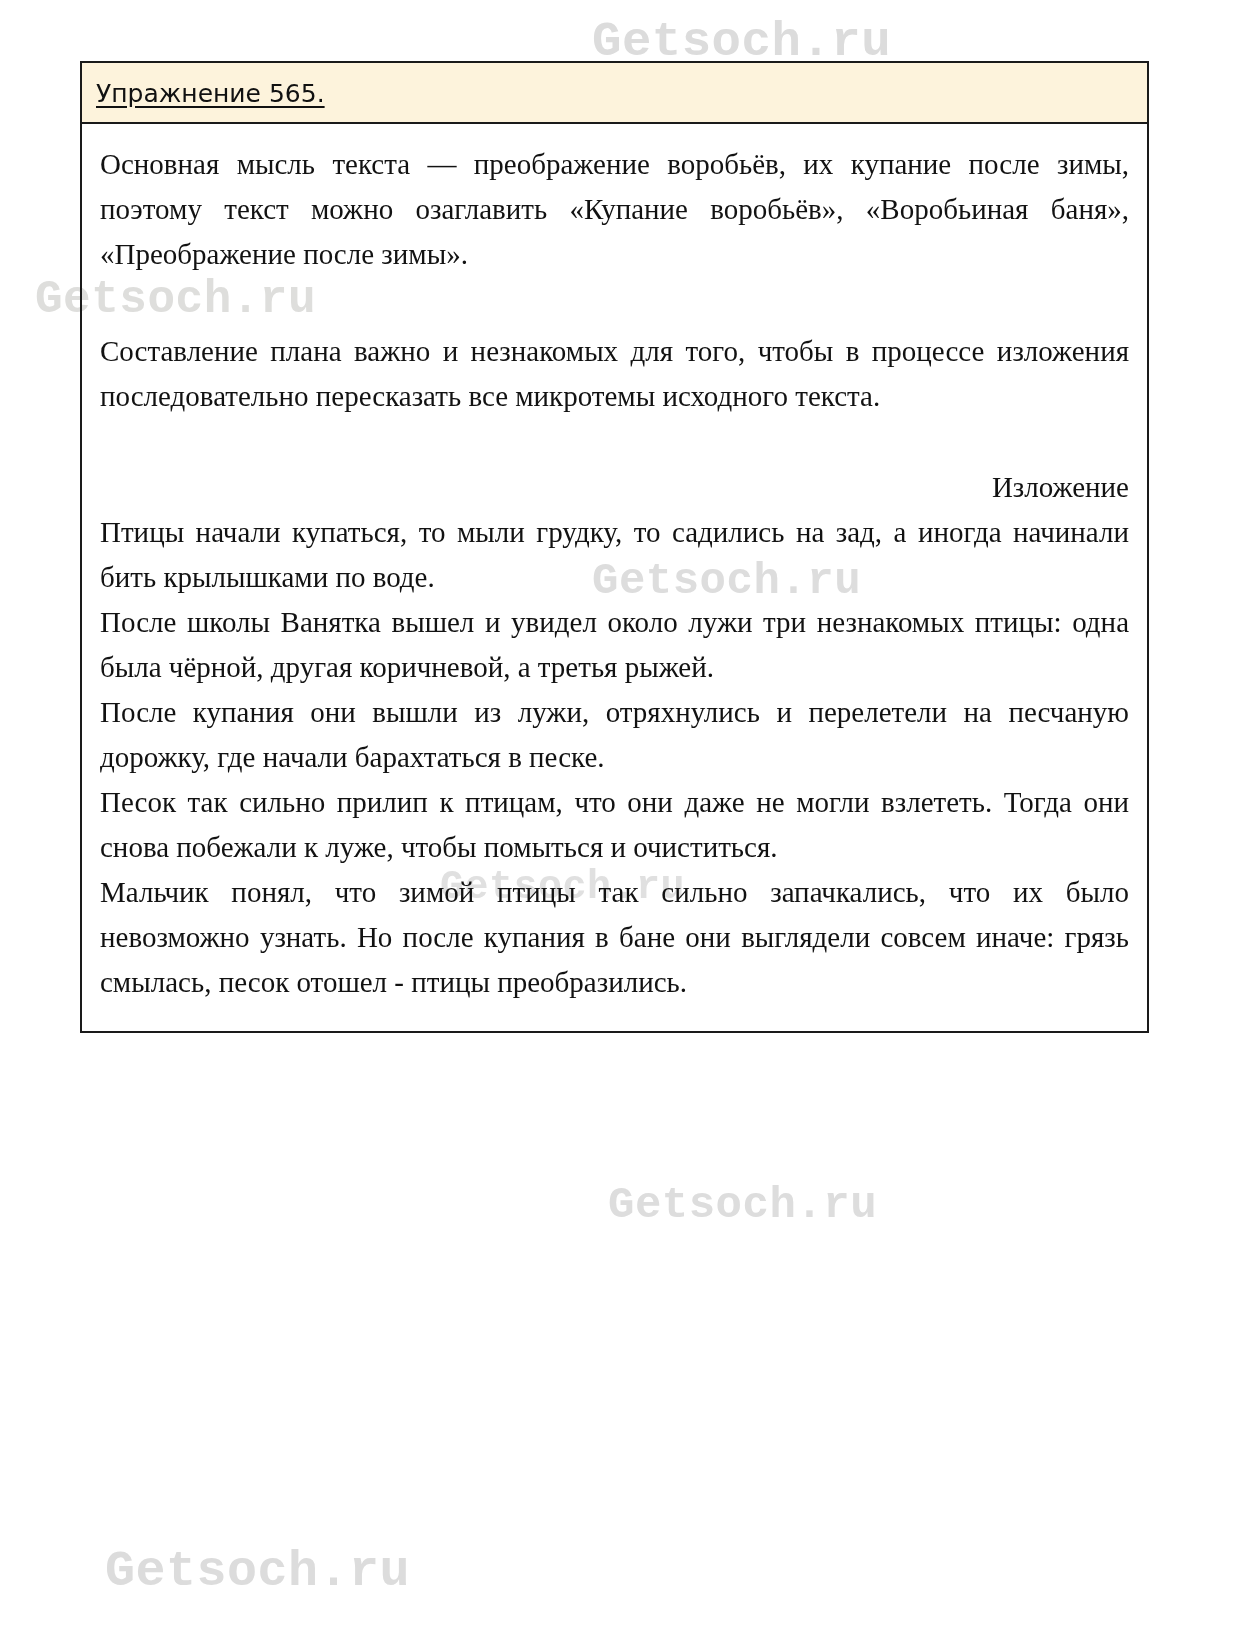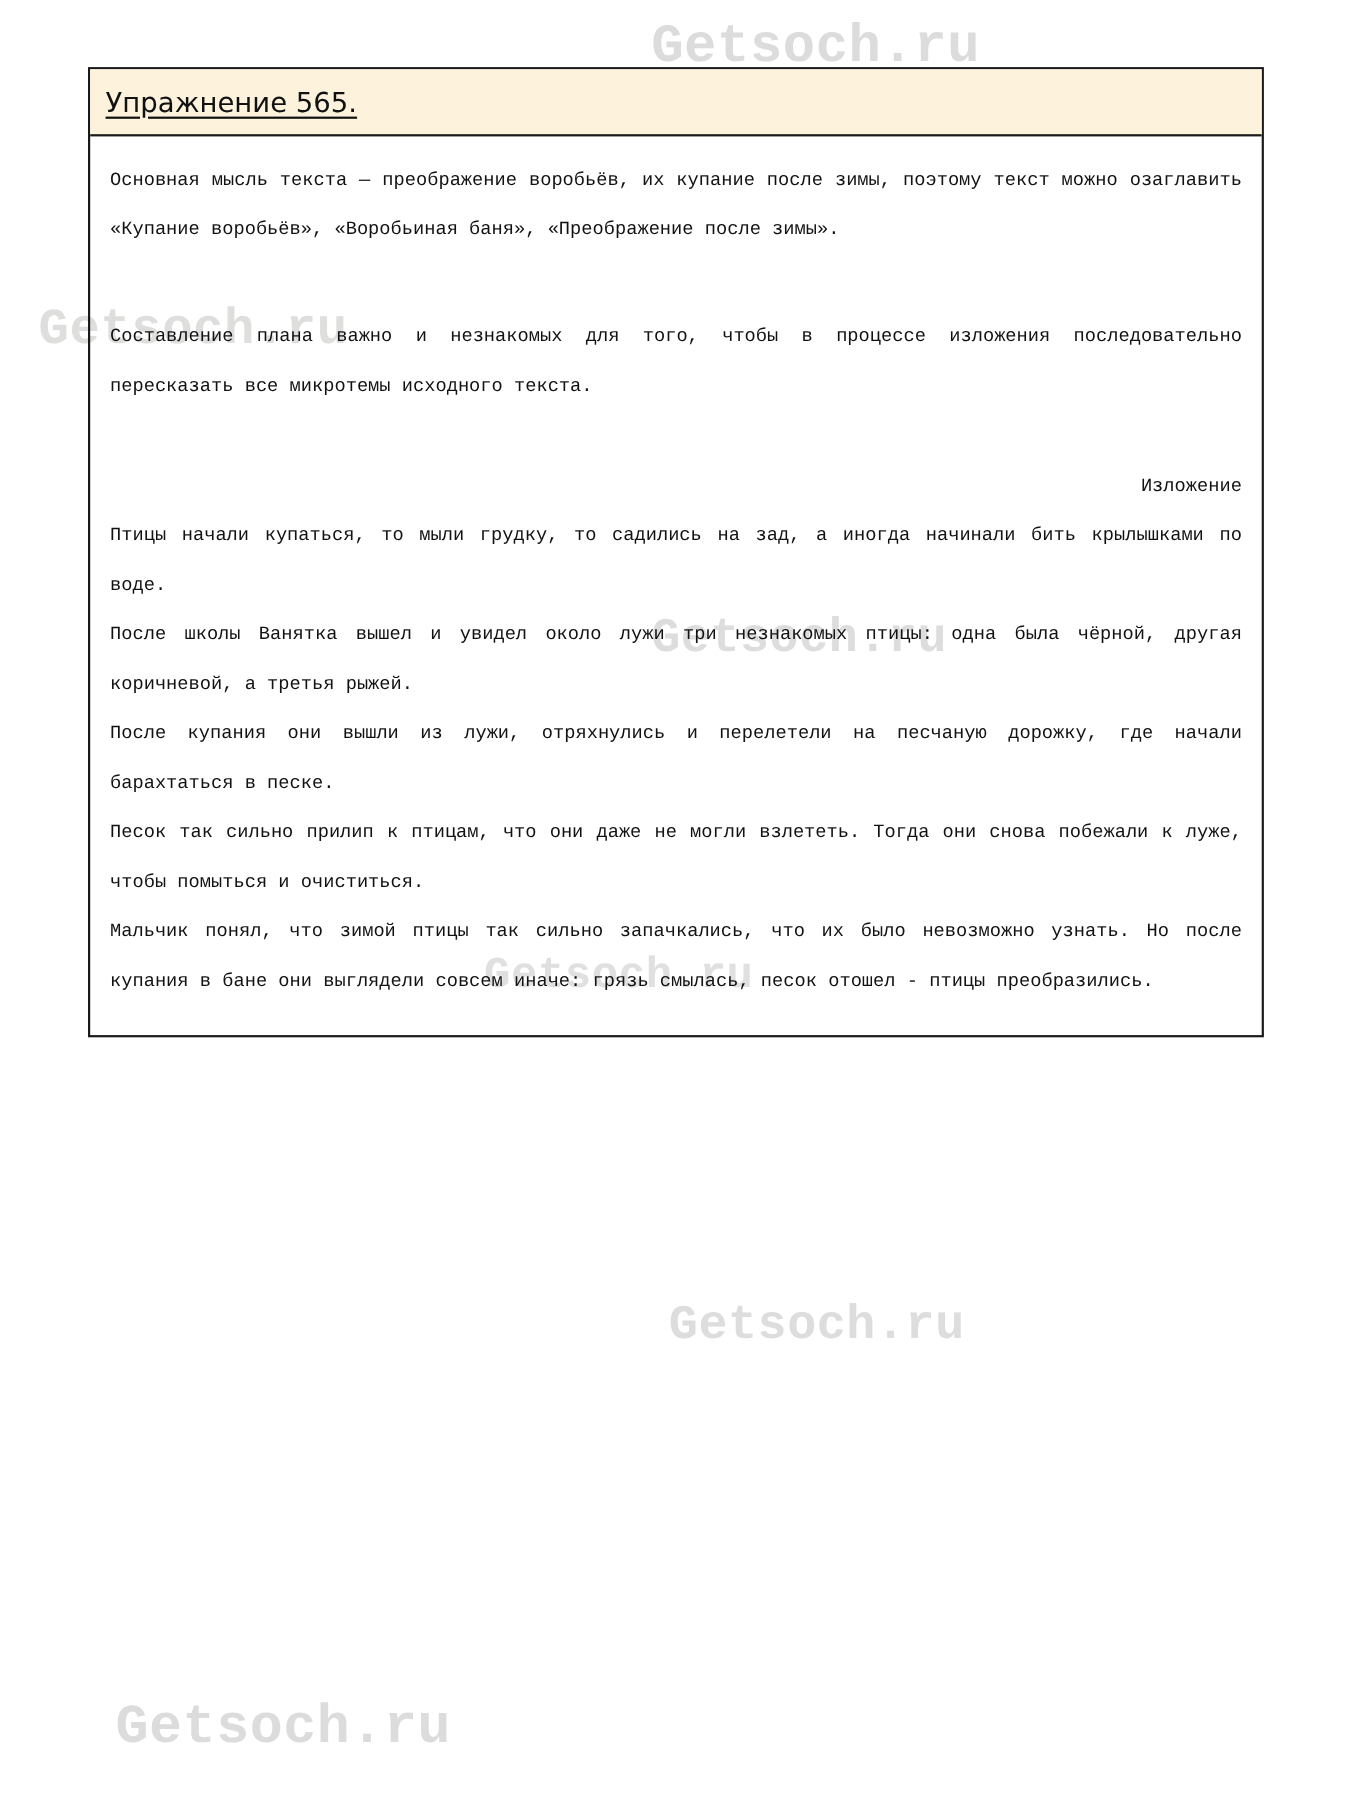--- a/index.html
+++ b/index.html
@@ -57,22 +57,22 @@
     text-decoration: underline;
     text-underline-offset: 4px;
   }
   .doc-body {
     padding: 18px 18px 26px 18px;
     box-sizing: border-box;
   }
 
   p.para {
     margin: 0 0 0 0;
-    font-family: Liberation Mono, monospace;
-    font-size: 17px;
+    font-family: Liberation Serif, serif;
+    font-size: 29px;
     line-height: 45px;
     color: #121212;
     text-align: justify;
     text-justify: inter-word;
   }
   p.para.left { text-align: right; }
   .gap-lg { height: 52px; }
   .gap-md { height: 46px; }
 </style>
 </head>

